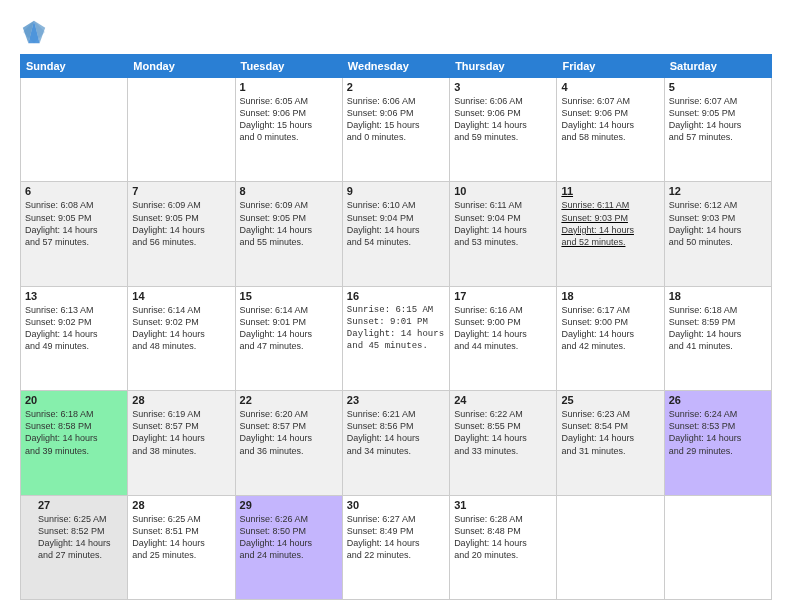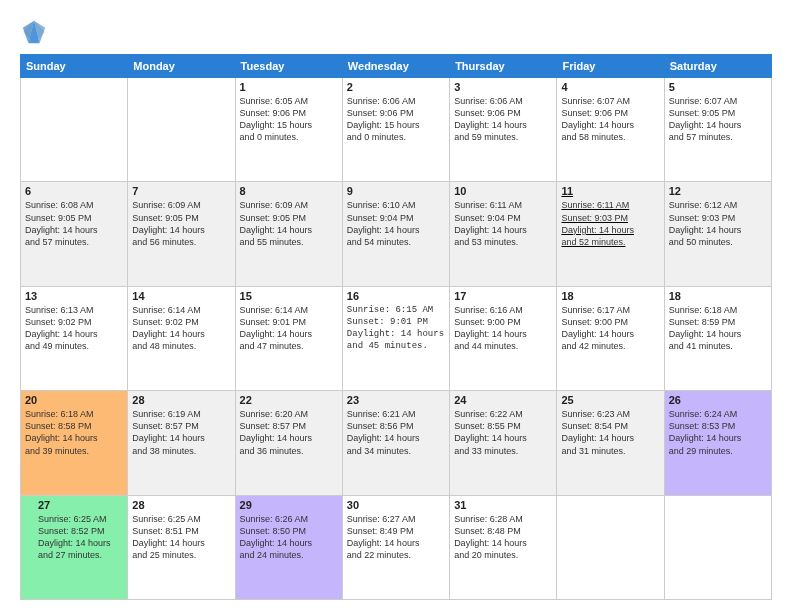--- a/index.html
+++ b/index.html
@@ -278,21 +278,21 @@
           </td>
           <td style="background: rgb(255, 255, 255);">
             <div class="day-num">18</div>
             <div class="day-info" style="white-space: pre-line;">Sunrise: 6:18 AM
 Sunset: 8:59 PM
 Daylight: 14 hours
 and 41 minutes.</div>
           </td>
         </tr>
         <tr>
-          <td style="background: #fdba74;">
+          <td style="background: #86efac;">
             <div class="day-num">20</div>
             <div class="day-info" style="white-space: pre-line;">Sunrise: 6:18 AM
 Sunset: 8:58 PM
 Daylight: 14 hours
 and 39 minutes.</div>
           </td>
           <td style="background: rgb(240, 240, 240);">
             <div class="day-num">28</div>
             <div class="day-info" style="white-space: pre-line;">Sunrise: 6:19 AM
 Sunset: 8:57 PM
@@ -329,21 +329,21 @@
           </td>
           <td style="background: #c4b5fd;">
             <div class="day-num">26</div>
             <div class="day-info" style="white-space: pre-line;">Sunrise: 6:24 AM
 Sunset: 8:53 PM
 Daylight: 14 hours
 and 29 minutes.</div>
           </td>
         </tr>
         <tr>
-          <td style="background: #86efac; padding-left: 17px;">
+          <td style="background: #e5e5e5; padding-left: 17px;">
             <div class="day-num">27</div>
             <div class="day-info" style="white-space: pre-line;">Sunrise: 6:25 AM
 Sunset: 8:52 PM
 Daylight: 14 hours
 and 27 minutes.</div>
           </td>
           <td style="background: rgb(255, 255, 255);">
             <div class="day-num">28</div>
             <div class="day-info" style="white-space: pre-line;">Sunrise: 6:25 AM
 Sunset: 8:51 PM

